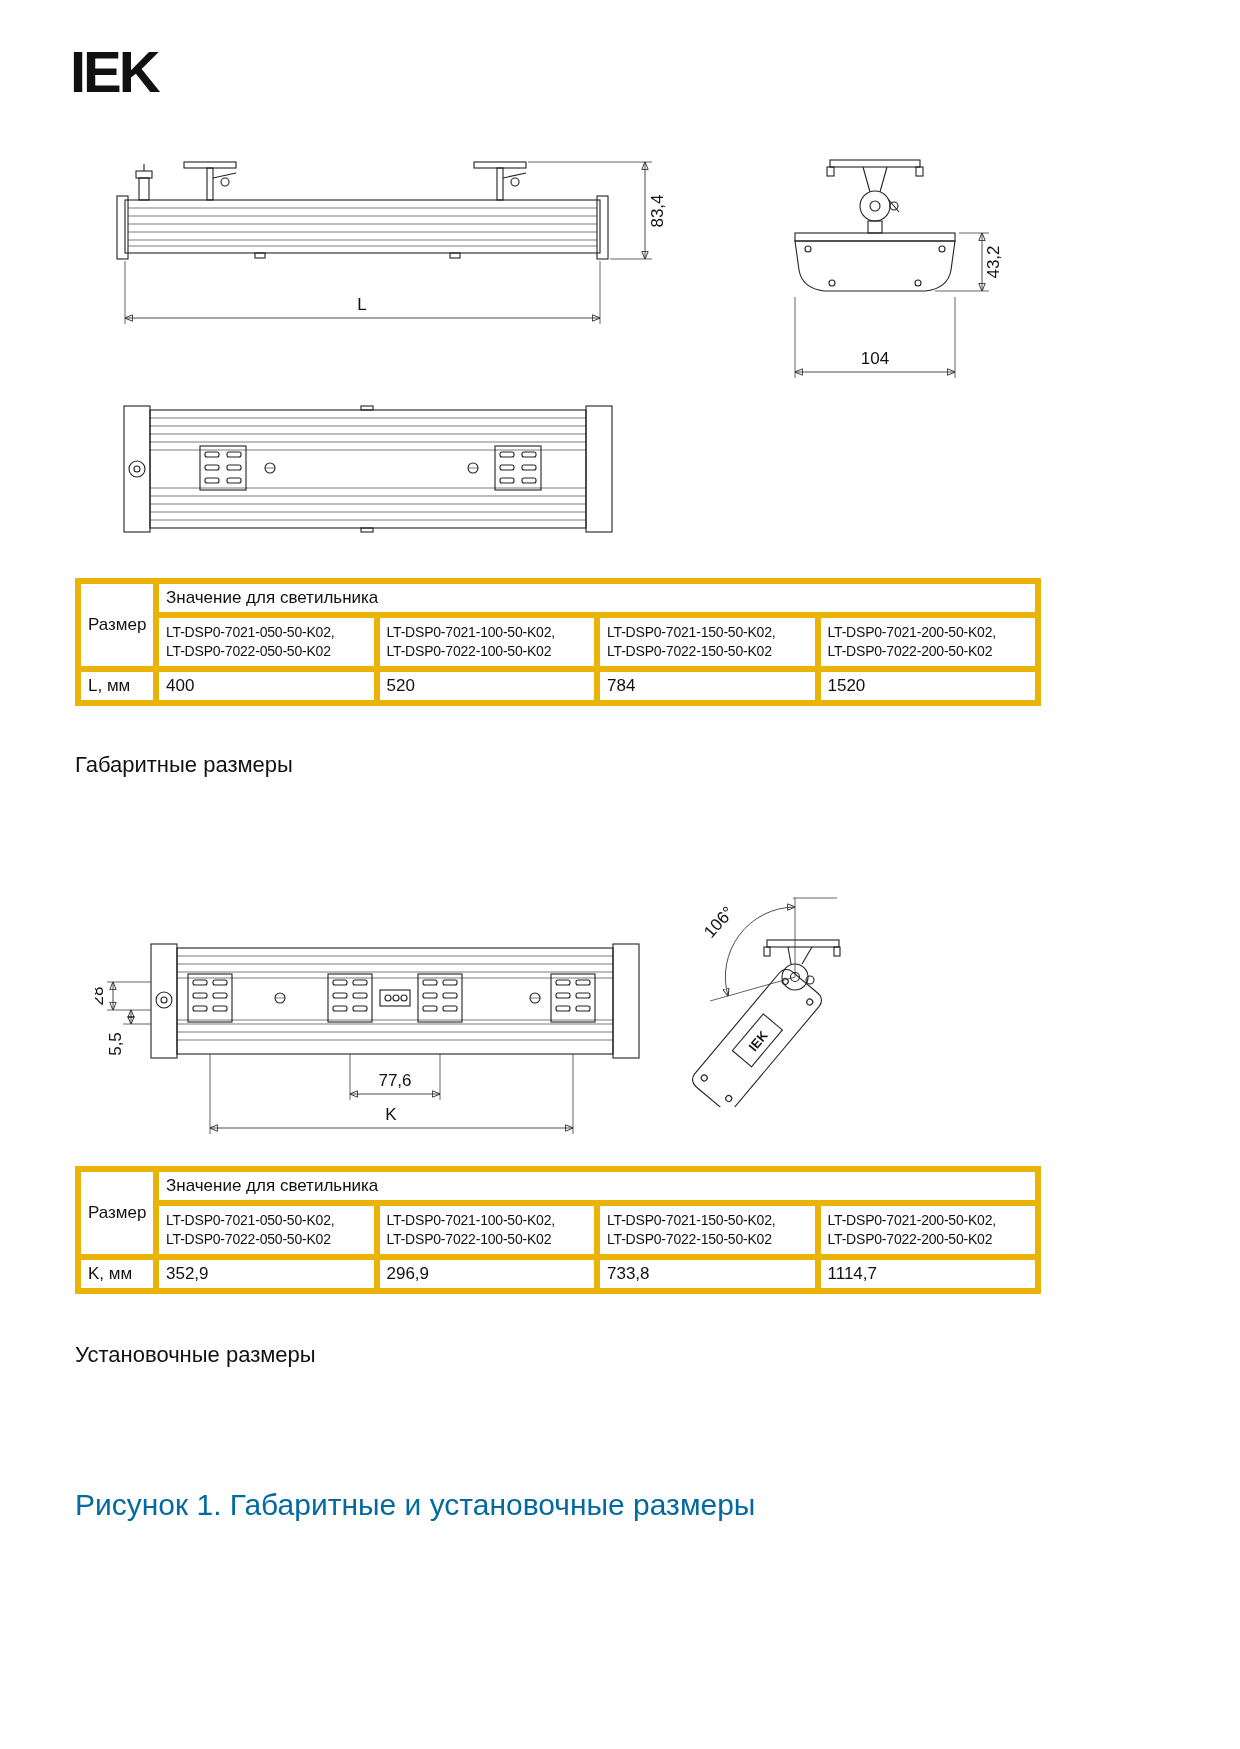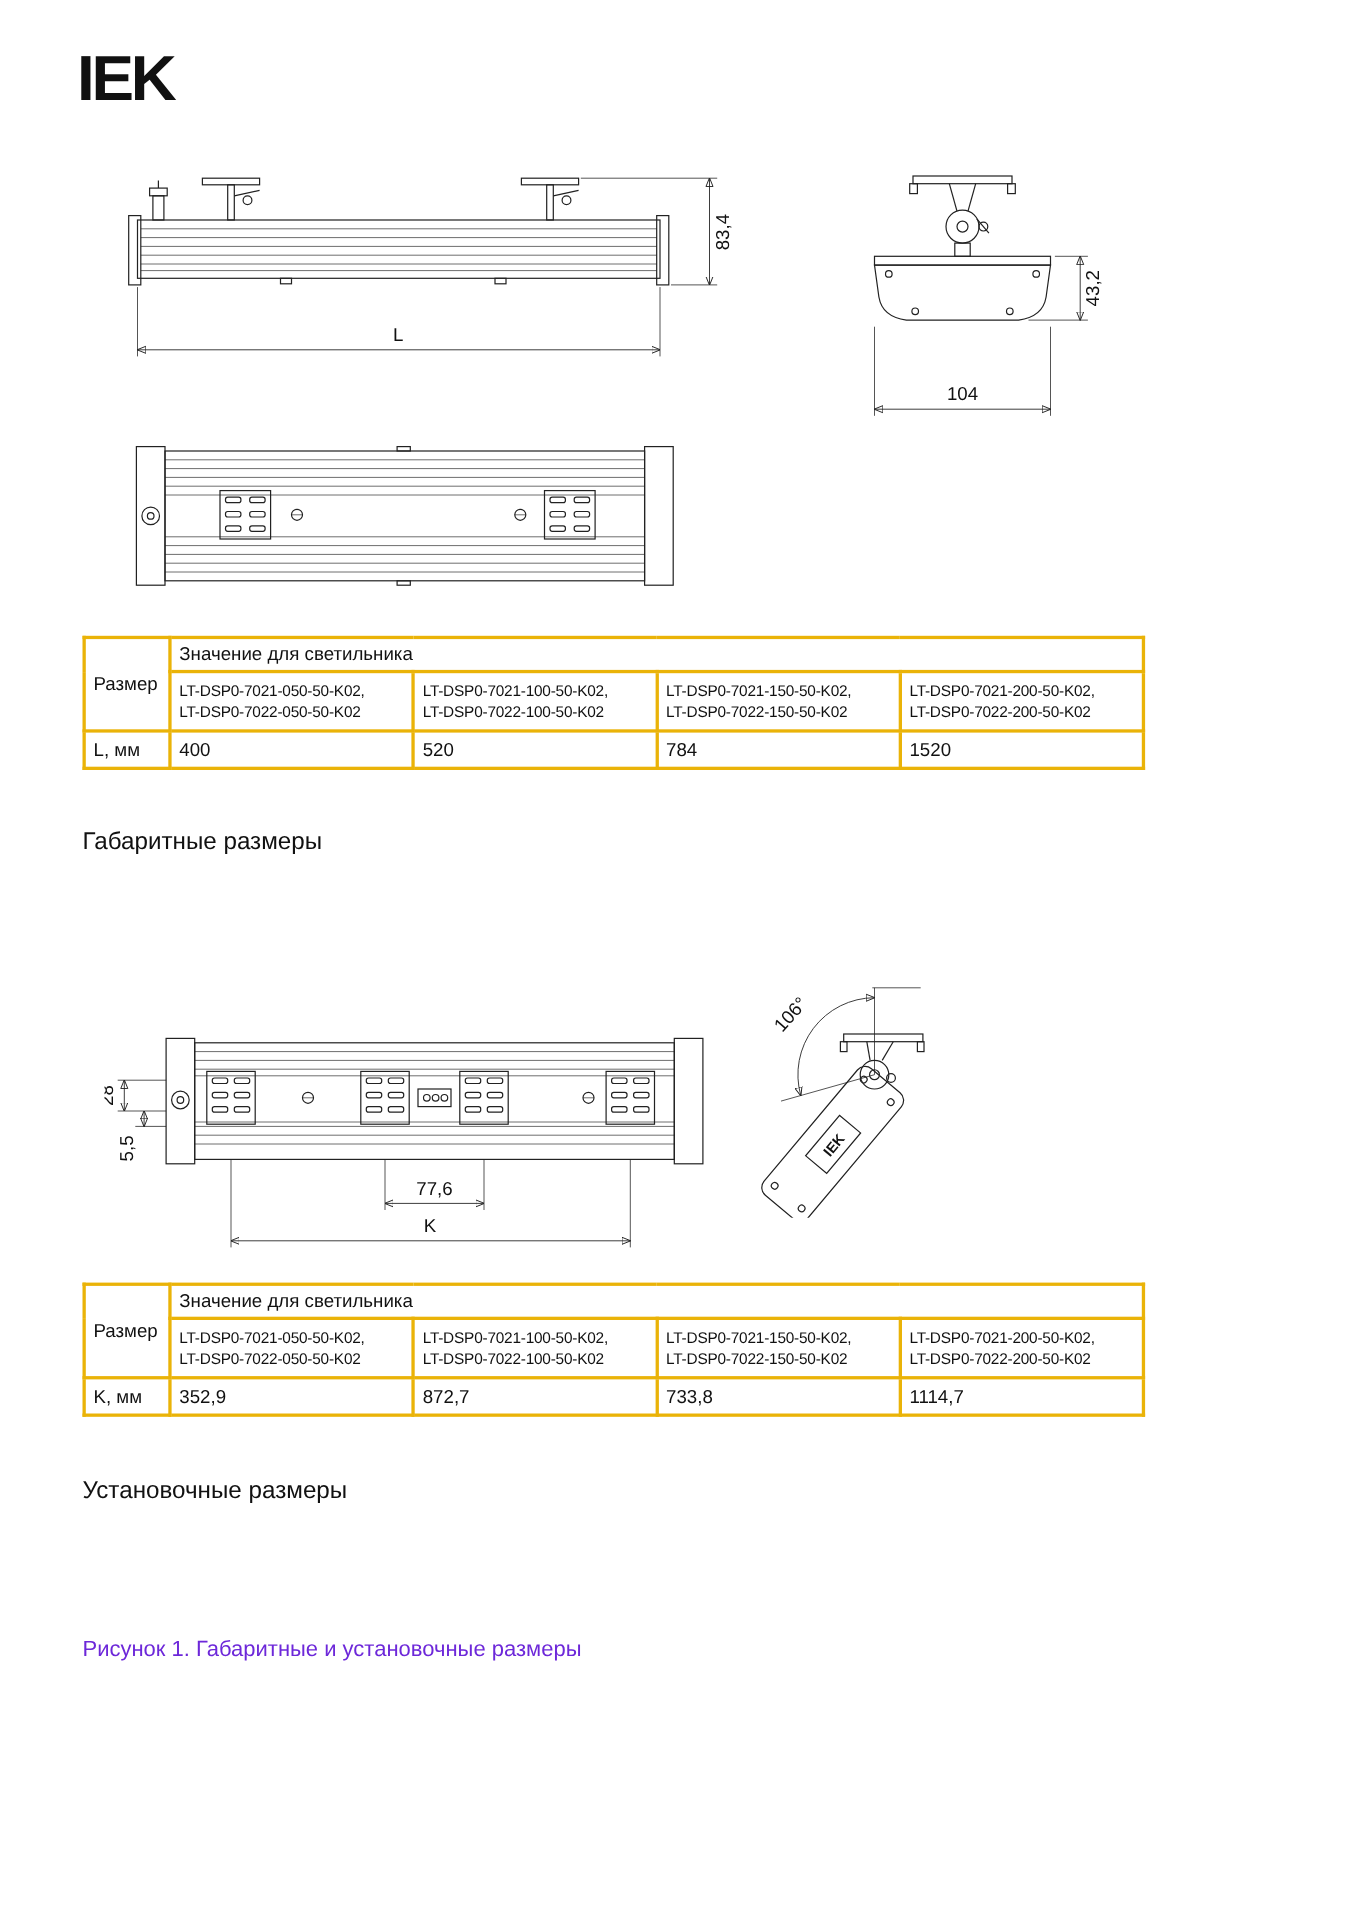--- a/index.html
+++ b/index.html
@@ -23,29 +23,29 @@
   svg.draw .ext  { stroke-width:0.7; }
   svg.draw .diml { stroke-width:0.8; }
   svg.draw text  { stroke:none; fill:#111; font-family:"Liberation Sans", sans-serif; font-size:17px; }
   svg.draw text.mini { font-size:13px; font-weight:bold; }
 
   
   table.dim-table {
     border-collapse:collapse; table-layout:fixed; width:966px;
     font-size:17px; color:#111;
   }
-  table.dim-table td { border:3px solid #eab308; padding:4px 7px; vertical-align:middle; background:#fff; }
+  table.dim-table td { border:6px solid #eab308; padding:4px 7px; vertical-align:middle; background:#fff; }
   td.c-corner  { width:78px; vertical-align:top; padding-top:7px;margin-left:12px; }
   td.c-span    { height:30px; }
   td.c-model   { height:54px; font-size:14px; letter-spacing:-0.2px; white-space:nowrap; line-height:1.35; }
   td.c-rowlbl  { height:34px;margin-left:24px; }
   td.c-val     { height:34px; }
 
   .section-label { font-size:22px; color:#111; }
-  .caption       { font-size:20px; color:#6d28d9; }
+  .caption       { font-size:30px; color:#0369a1; }
 </style>
 </head>
 <body>
 
 <div class="abs logo">IEK</div>
 
 <svg class="abs draw" style="left:105px; top:138px;" width="570" height="212" viewBox="0 0 570 212">
   <defs>
     <marker id="ar1" viewBox="0 0 10 10" refX="9.5" refY="5" markerWidth="10" markerHeight="10" orient="auto-start-reverse">
       <path d="M0,1 L10,5 L0,9 z" fill="#111" stroke="none"></path>
@@ -348,21 +348,21 @@
     </tr>
     <tr>
       <td class="c-model"><span>LT-DSP0-7021-050-50-K02,</span><br><span>LT-DSP0-7022-050-50-K02</span></td>
       <td class="c-model"><span>LT-DSP0-7021-100-50-K02,</span><br><span>LT-DSP0-7022-100-50-K02</span></td>
       <td class="c-model"><span>LT-DSP0-7021-150-50-K02,</span><br><span>LT-DSP0-7022-150-50-K02</span></td>
       <td class="c-model"><span>LT-DSP0-7021-200-50-K02,</span><br><span>LT-DSP0-7022-200-50-K02</span></td>
     </tr>
     <tr>
       <td class="c-rowlbl">K, мм</td>
       <td class="c-val">352,9</td>
-      <td class="c-val">872,7</td>
+      <td class="c-val">296,9</td>
       <td class="c-val">733,8</td>
       <td class="c-val">1114,7</td>
     </tr>
   </tbody>
     </table>
 </div>
 
 <div class="abs section-label" style="left:75px; top:1342px;">Установочные размеры</div>
 
 <div class="abs caption" style="left:75px; top:1488px;">Рисунок 1. Габаритные и установочные размеры</div>

